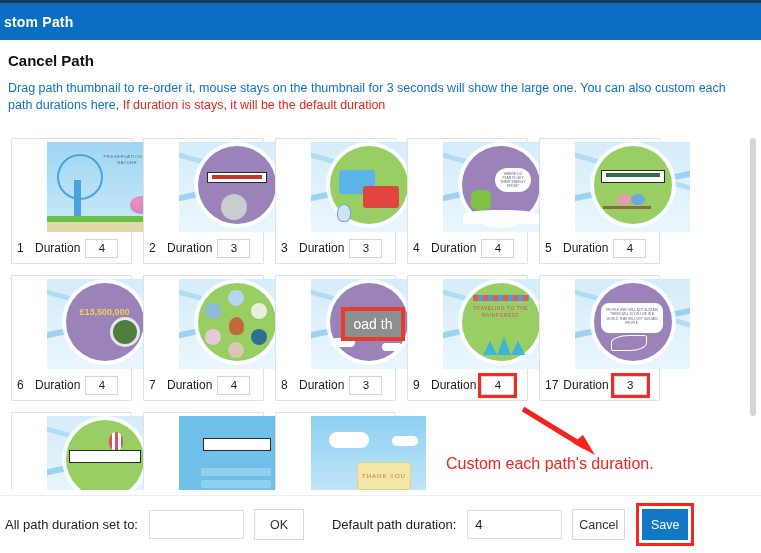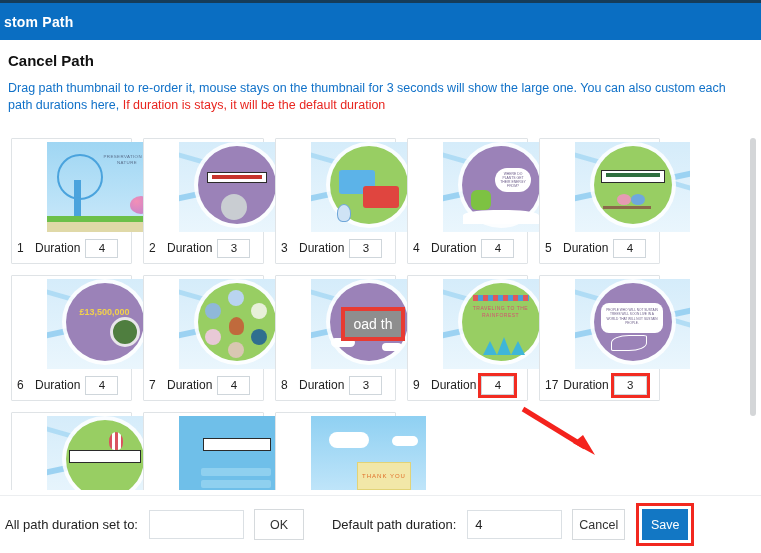--- a/index.html
+++ b/index.html
@@ -333,20 +333,21 @@
   </div>
 
   <div class="sbar">
     <div class="sthumb"></div>
   </div>
 
   <svg class="arrow" viewBox="0 0 100 56">
     <line x1="6" y1="4" x2="68" y2="42" stroke="#f4231d" stroke-width="5"></line>
     <polygon points="78,50 56,38 66,30" fill="#f4231d"></polygon>
   </svg>
+  <div class="annot">Custom each path's duration.</div>
 
   <div class="bottom">
     <span class="bl">All path duration set to:</span>
     <input class="tinput" type="text" value="" style="">
     <button class="tbtn">OK</button>
     <span class="lbl2">Default path duration:</span>
     <input class="tinput" type="text" value="4" style="">
     <button class="tbtn">Cancel</button>
     <span class="savewrap">
       <button class="savebtn">Save</button>

